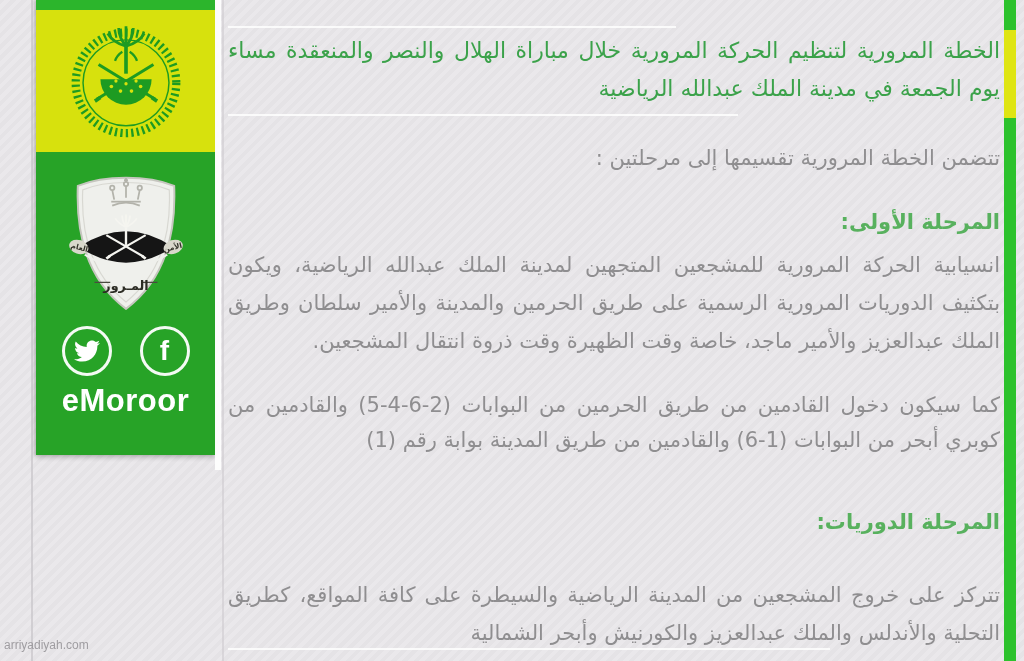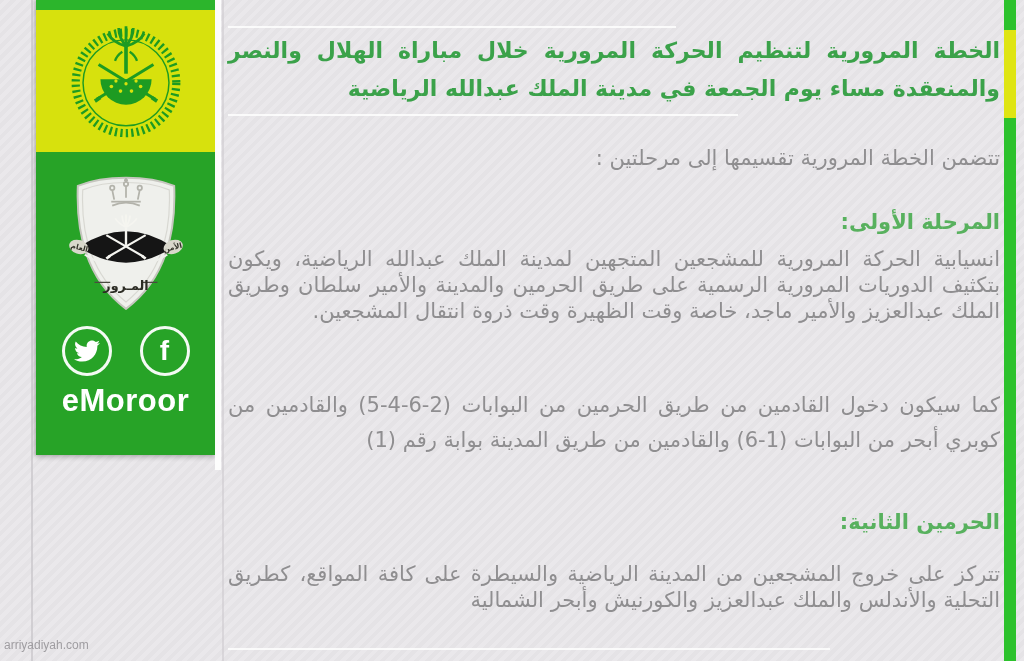--- a/index.html
+++ b/index.html
@@ -41,35 +41,35 @@
 
   
   .content { position:absolute; left:228px; top:0; width:772px; height:661px; direction:rtl; }
 
   .rule { position:absolute; height:2px; background:rgba(255,255,255,.8); }
   .rule-top    { top:26px;  left:0; width:58%; }   
   .rule-mid    { top:114px; left:0; width:66%; }
   .rule-bottom { top:648px; left:0; width:78%; }
 
   .header-title { position:absolute; top:32px; right:0; left:0;
-    color:#3ba24a; font-weight:bold; font-size:22px; line-height:38px;
+    color:#3ba24a; font-weight:normal; font-size:22px; line-height:38px;
     text-align:justify; text-align-last:right; }
 
   .intro { position:absolute; top:146px; right:0; left:0;
     color:#8f8e90; font-size:21px; text-align:right; }
 
   .phase-title { color:#58b15e; font-weight:bold; font-size:21px; text-align:right; position:absolute; right:0; left:0; }
   .phase1-title { top:210px; }
   .phase2-title { top:510px; }
 
   .para { position:absolute; right:0; left:0; color:#8f8e90; font-size:21px;
-    line-height:26px; text-align:justify; text-align-last:right; }
+    line-height:38px; text-align:justify; text-align-last:right; }
   .para1 { top:246px; }
   .para2 { top:388px; line-height:35px; }
-  .para3 { top:561px; }
+  .para3 { top:576px; }
 
   .watermark { position:absolute; left:4px; top:638px;
     font-family:"Liberation Sans",sans-serif; font-size:12px; color:#9f9da1; }
 
   svg text { font-family:"DejaVu Sans",sans-serif; }
 </style>
 </head>
 <body>
 
 <div class="stage">
@@ -171,21 +171,21 @@
     <div class="header-title">الخطة المرورية لتنظيم الحركة المرورية خلال مباراة الهلال والنصر والمنعقدة مساء يوم الجمعة في مدينة الملك عبدالله الرياضية</div>
 
     <div class="rule rule-mid"></div>
 
     <div class="intro">تتضمن الخطة المرورية تقسيمها إلى مرحلتين :</div>
 
     <div class="phase-title phase1-title">المرحلة الأولى:</div>
     <div class="para para1">انسيابية الحركة المرورية للمشجعين المتجهين لمدينة الملك عبدالله الرياضية، ويكون بتكثيف الدوريات المرورية الرسمية على طريق الحرمين والمدينة والأمير سلطان وطريق الملك عبدالعزيز والأمير ماجد، خاصة وقت الظهيرة وقت ذروة انتقال المشجعين.</div>
     <div class="para para2">كما سيكون دخول القادمين من طريق الحرمين من البوابات (2-6-4-5) والقادمين من كوبري أبحر من البوابات (1-6) والقادمين من طريق المدينة بوابة رقم (1)</div>
 
-    <div class="phase-title phase2-title">الحرمين الثانية:</div>
+    <div class="phase-title phase2-title">المرحلة الدوريات:</div>
     <div class="para para3">تتركز على خروج المشجعين من المدينة الرياضية والسيطرة على كافة المواقع، كطريق التحلية والأندلس والملك عبدالعزيز والكورنيش وأبحر الشمالية</div>
 
     <div class="rule rule-bottom"></div>
   </div>
 
   <div class="watermark">arriyadiyah.com</div>
 
 </div>
 
 </body></html>

